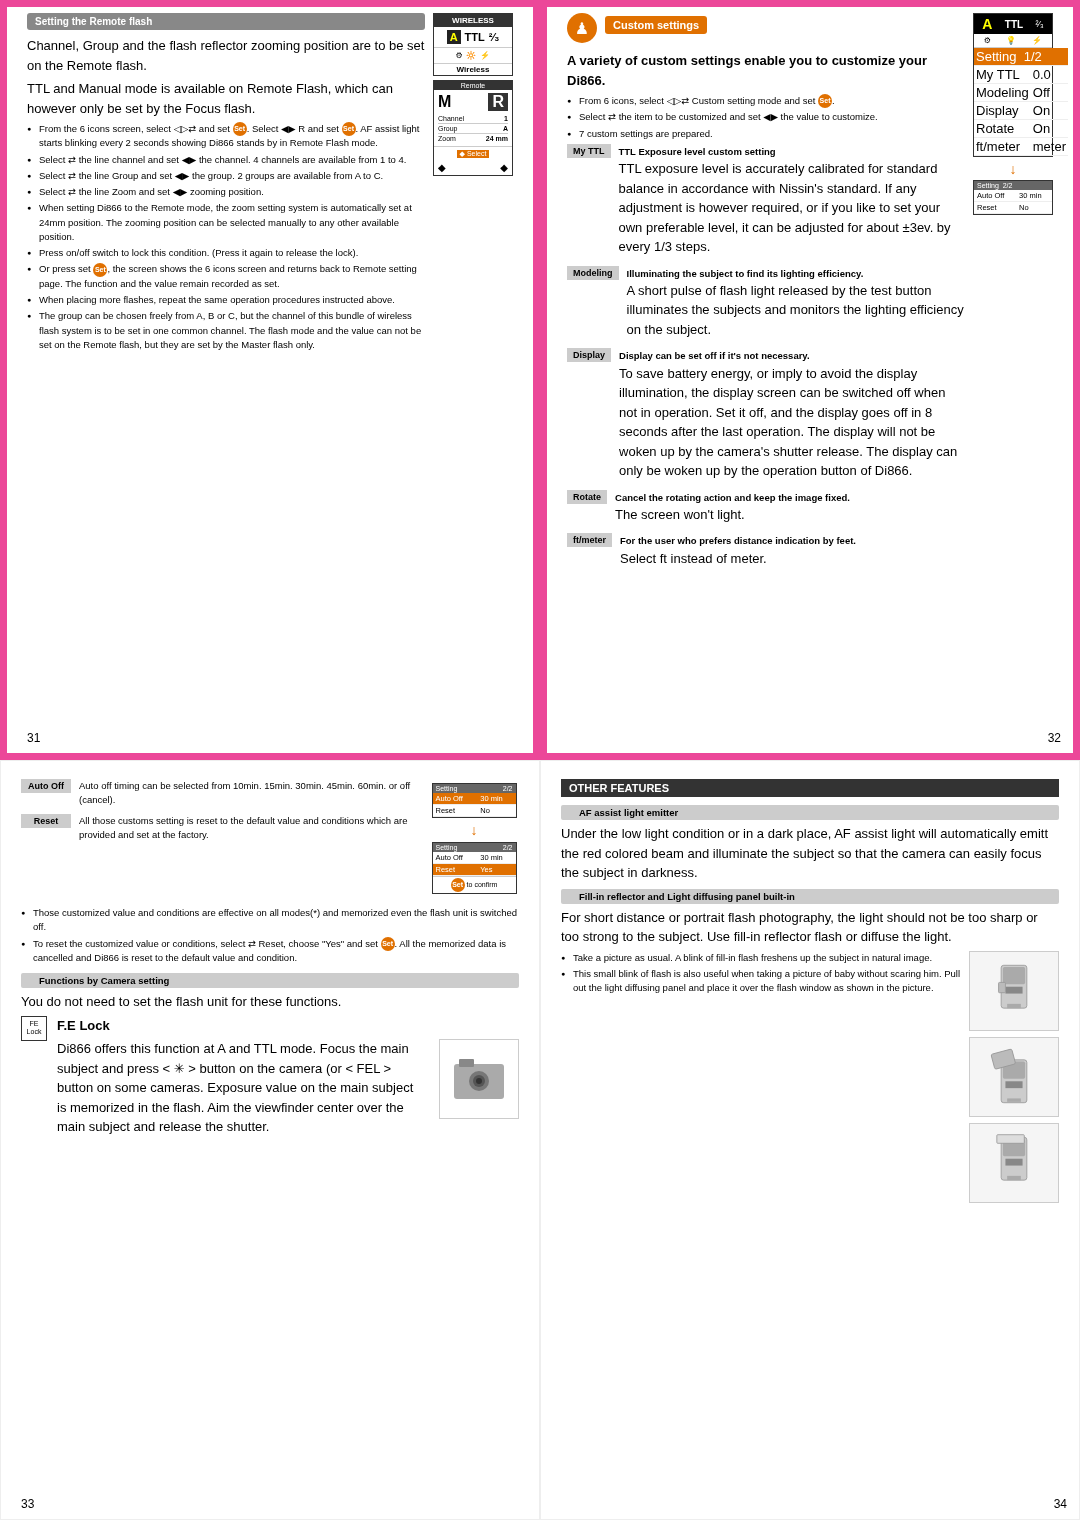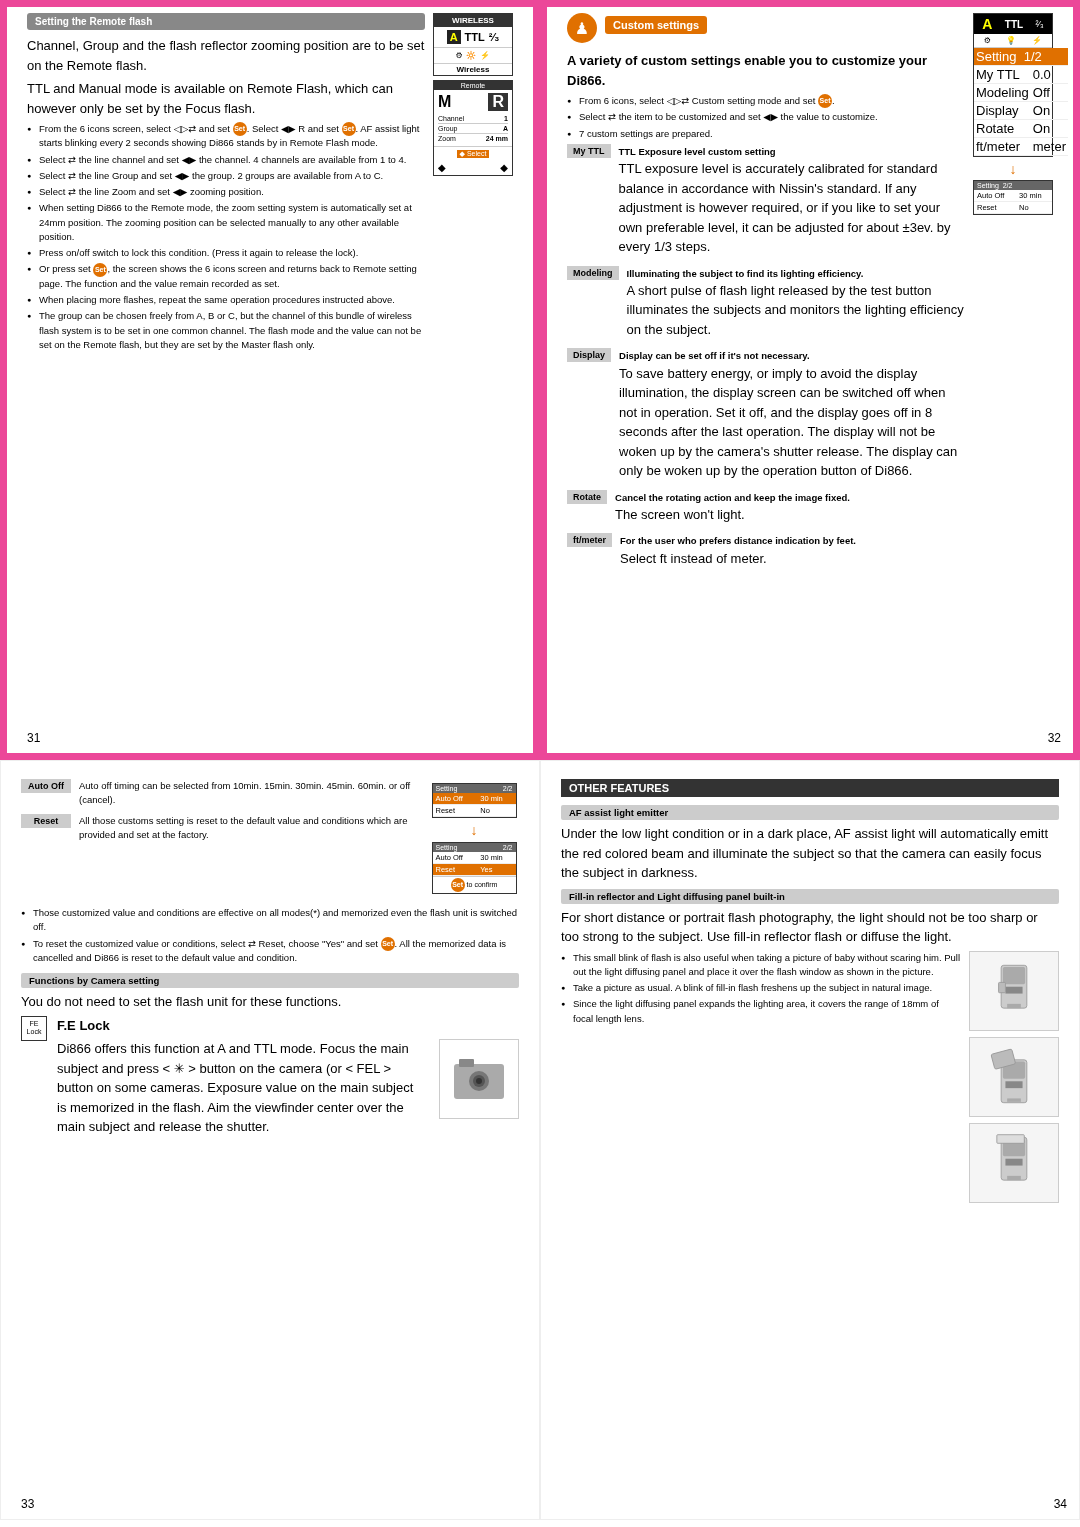--- a/index.html
+++ b/index.html
@@ -59,21 +59,21 @@
       padding: 3px 8px;
       font-size: 11px;
       font-weight: bold;
       margin-bottom: 8px;
       display: block;
     }
 
     
     .subsection-header {
       background: #ccc;
-      padding: 2px 8px;
+      padding: 2px 18px;
       font-size: 9.5px;
       font-weight: bold;
       margin: 6px 0 4px 0;
       display: block;
       border-radius: 2px;
     }
 
     p { font-size: 13px; line-height: 1.5; margin-bottom: 4px; }
     ul { list-style: none; padding: 0; margin: 0 0 4px 0; }
     ul li { font-size: 9.5px; line-height: 1.5; padding-left: 12px; position: relative; margin-bottom: 2px; }
@@ -728,22 +728,21 @@
             <rect x="15" y="5" width="30" height="50" rx="3" fill="#ccc" stroke="#999" stroke-width="1"></rect>
             <rect x="17" y="7" width="26" height="20" rx="2" fill="#aaa"></rect>
             <rect x="20" y="30" width="20" height="8" fill="#888"></rect>
             <rect x="22" y="50" width="16" height="5" fill="#aaa"></rect>
             <rect x="10" y="2" width="32" height="10" rx="1" fill="#ddd" stroke="#999"></rect>
           </svg>
         </div>
       </div>
 
       <ul>
+        <li>Take a picture as usual. A blink of fill-in flash freshens up the subject in natural image.</li>
         <li>This small blink of flash is also useful when taking a picture of baby without scaring him. Pull out the light diffusing panel and place it over the flash window as shown in the picture.</li>
-        <li>Take a picture as usual. A blink of fill-in flash freshens up the subject in natural image.</li>
-        <li>Since the light diffusing panel expands the lighting area, it covers the range of 18mm of focal length lens.</li>
       </ul>
     </div>
 
     <span class="page-number page-number-right">34</span>
   </div>
 
 </div>
 
 </body></html>

